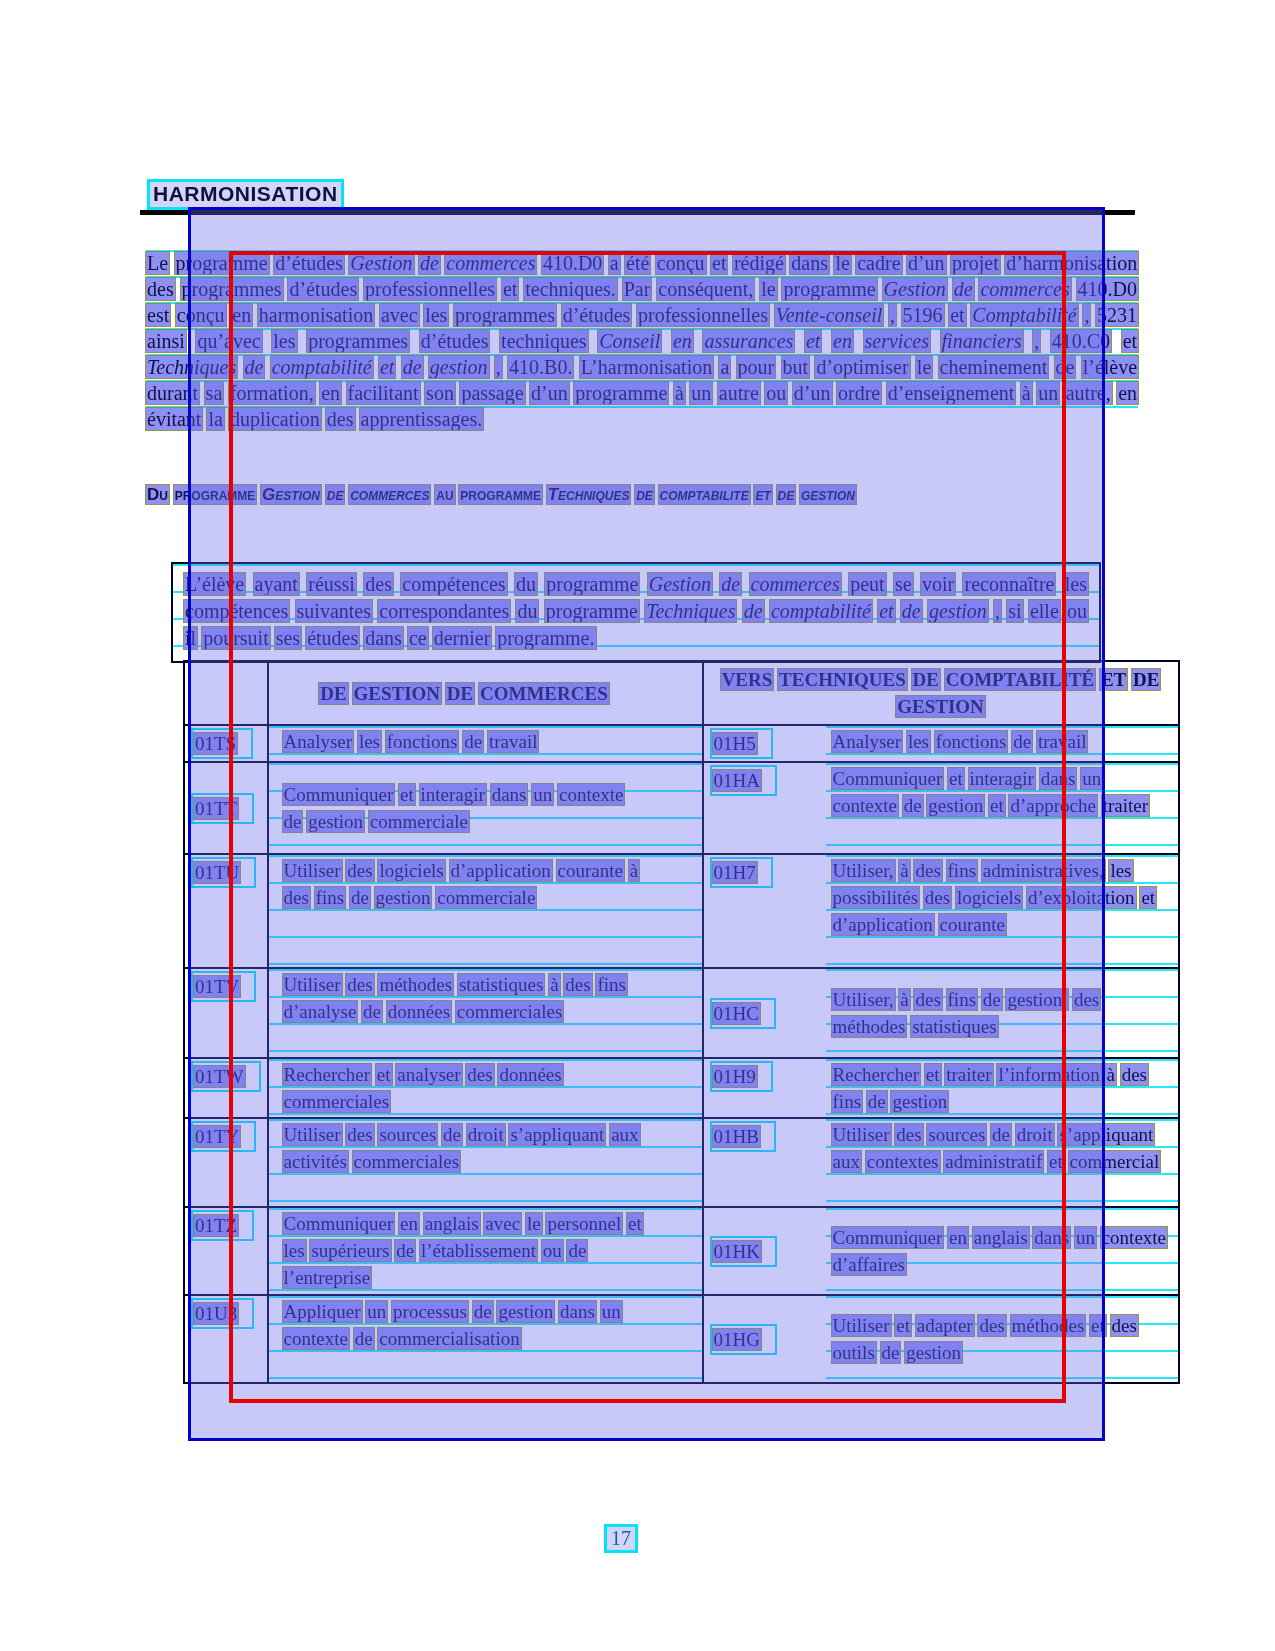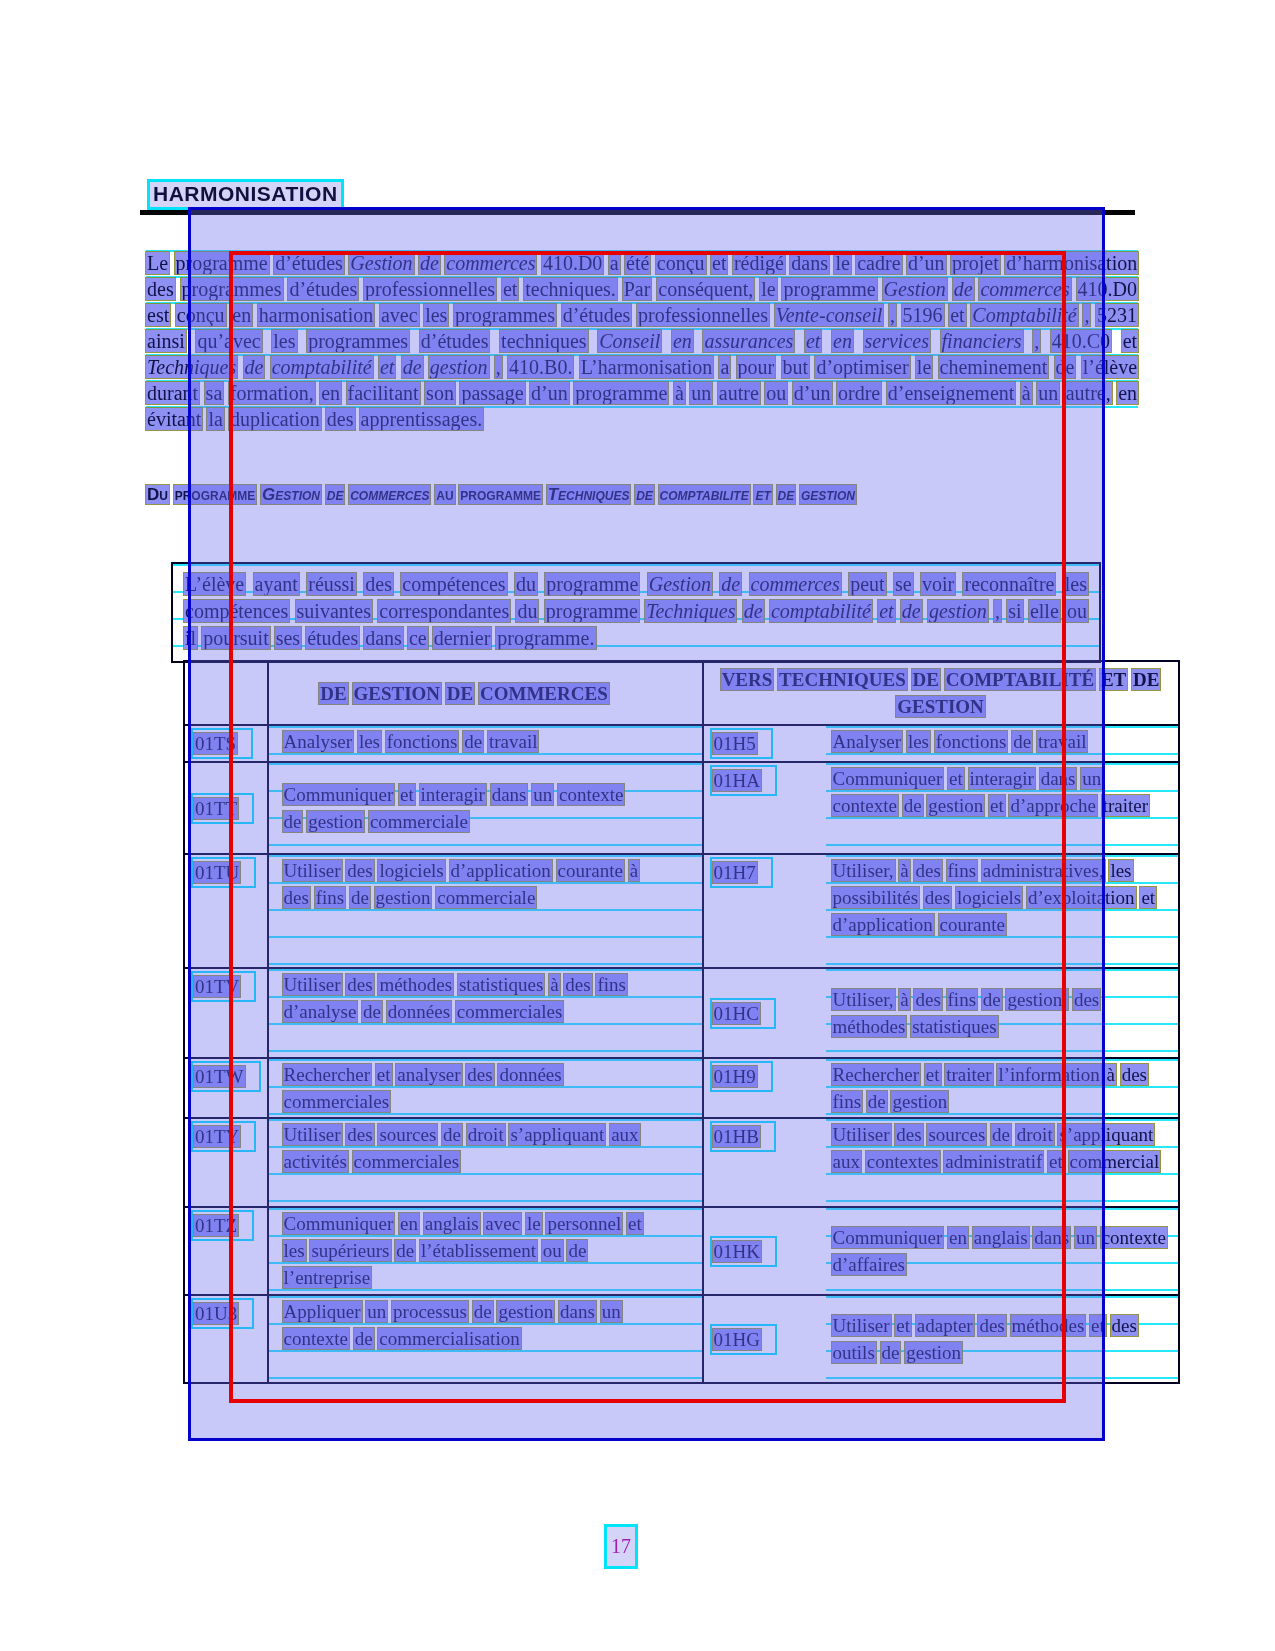--- a/index.html
+++ b/index.html
@@ -68,22 +68,22 @@
     position:absolute;left:188px;top:207px;width:911px;height:1228px;
     background:rgba(105,105,238,.36);border:3px solid #0202cc;
     z-index:40;pointer-events:none;
   }
   .redbox{
     position:absolute;left:229px;top:251px;width:829px;height:1144px;
     border:4px solid #e60000;z-index:50;pointer-events:none;
   }
   .pagenum{
     position:absolute;left:604px;top:1524px;
-    font-size:20px;color:#a21caf;
-    background:#d4d4f9;border:3px solid #00e4fa;padding:8px 4px;
+    font-size:20px;color:#0369a1;
+    background:#d4d4f9;border:3px solid #00e4fa;padding:0 4px;
   }
 </style>
 </head>
 <body>
 
 <div class="title-box">HARMONISATION</div>
 <div class="rule"></div>
 
 <div class="intro stripes"><span class="run"><span class="w">Le</span> <span class="w">programme</span> <span class="w">d’études</span> </span><span class="run it"><span class="w">Gestion</span> <span class="w">de</span> <span class="w">commerces</span> </span><span class="run"><span class="w">410.D0</span> <span class="w">a</span> <span class="w">été</span> <span class="w">conçu</span> <span class="w">et</span> <span class="w">rédigé</span> <span class="w">dans</span> <span class="w">le</span> <span class="w">cadre</span> <span class="w">d’un</span> <span class="w">projet</span> <span class="w">d’harmonisation</span> <span class="w">des</span> <span class="w">programmes</span> <span class="w">d’études</span> <span class="w">professionnelles</span> <span class="w">et</span> <span class="w">techniques.</span> <span class="w">Par</span> <span class="w">conséquent,</span> <span class="w">le</span> <span class="w">programme</span> </span><span class="run it"><span class="w">Gestion</span> <span class="w">de</span> <span class="w">commerces</span> </span><span class="run"><span class="w">410.D0</span> <span class="w">est</span> <span class="w">conçu</span> <span class="w">en</span> <span class="w">harmonisation</span> <span class="w">avec</span> <span class="w">les</span> <span class="w">programmes</span> <span class="w">d’études</span> <span class="w">professionnelles</span> </span><span class="run it"><span class="w">Vente-conseil</span> </span><span class="run"><span class="w">,</span> <span class="w">5196</span> <span class="w">et</span> </span><span class="run it"><span class="w">Comptabilité</span> </span><span class="run"><span class="w">,</span> <span class="w">5231</span> <span class="w">ainsi</span> <span class="w">qu’avec</span> <span class="w">les</span> <span class="w">programmes</span> <span class="w">d’études</span> <span class="w">techniques</span> </span><span class="run it"><span class="w">Conseil</span> <span class="w">en</span> <span class="w">assurances</span> <span class="w">et</span> <span class="w">en</span> <span class="w">services</span> <span class="w">financiers</span> </span><span class="run"><span class="w">,</span> <span class="w">410.C0</span> <span class="w">et</span> </span><span class="run it"><span class="w">Techniques</span> <span class="w">de</span> <span class="w">comptabilité</span> <span class="w">et</span> <span class="w">de</span> <span class="w">gestion</span> </span><span class="run"><span class="w">,</span> <span class="w">410.B0.</span> <span class="w">L’harmonisation</span> <span class="w">a</span> <span class="w">pour</span> <span class="w">but</span> <span class="w">d’optimiser</span> <span class="w">le</span> <span class="w">cheminement</span> <span class="w">de</span> <span class="w">l’élève</span> <span class="w">durant</span> <span class="w">sa</span> <span class="w">formation,</span> <span class="w">en</span> <span class="w">facilitant</span> <span class="w">son</span> <span class="w">passage</span> <span class="w">d’un</span> <span class="w">programme</span> <span class="w">à</span> <span class="w">un</span> <span class="w">autre</span> <span class="w">ou</span> <span class="w">d’un</span> <span class="w">ordre</span> <span class="w">d’enseignement</span> <span class="w">à</span> <span class="w">un</span> <span class="w">autre,</span> <span class="w">en</span> <span class="w">évitant</span> <span class="w">la</span> <span class="w">duplication</span> <span class="w">des</span> <span class="w">apprentissages.</span> </span></div>
 

